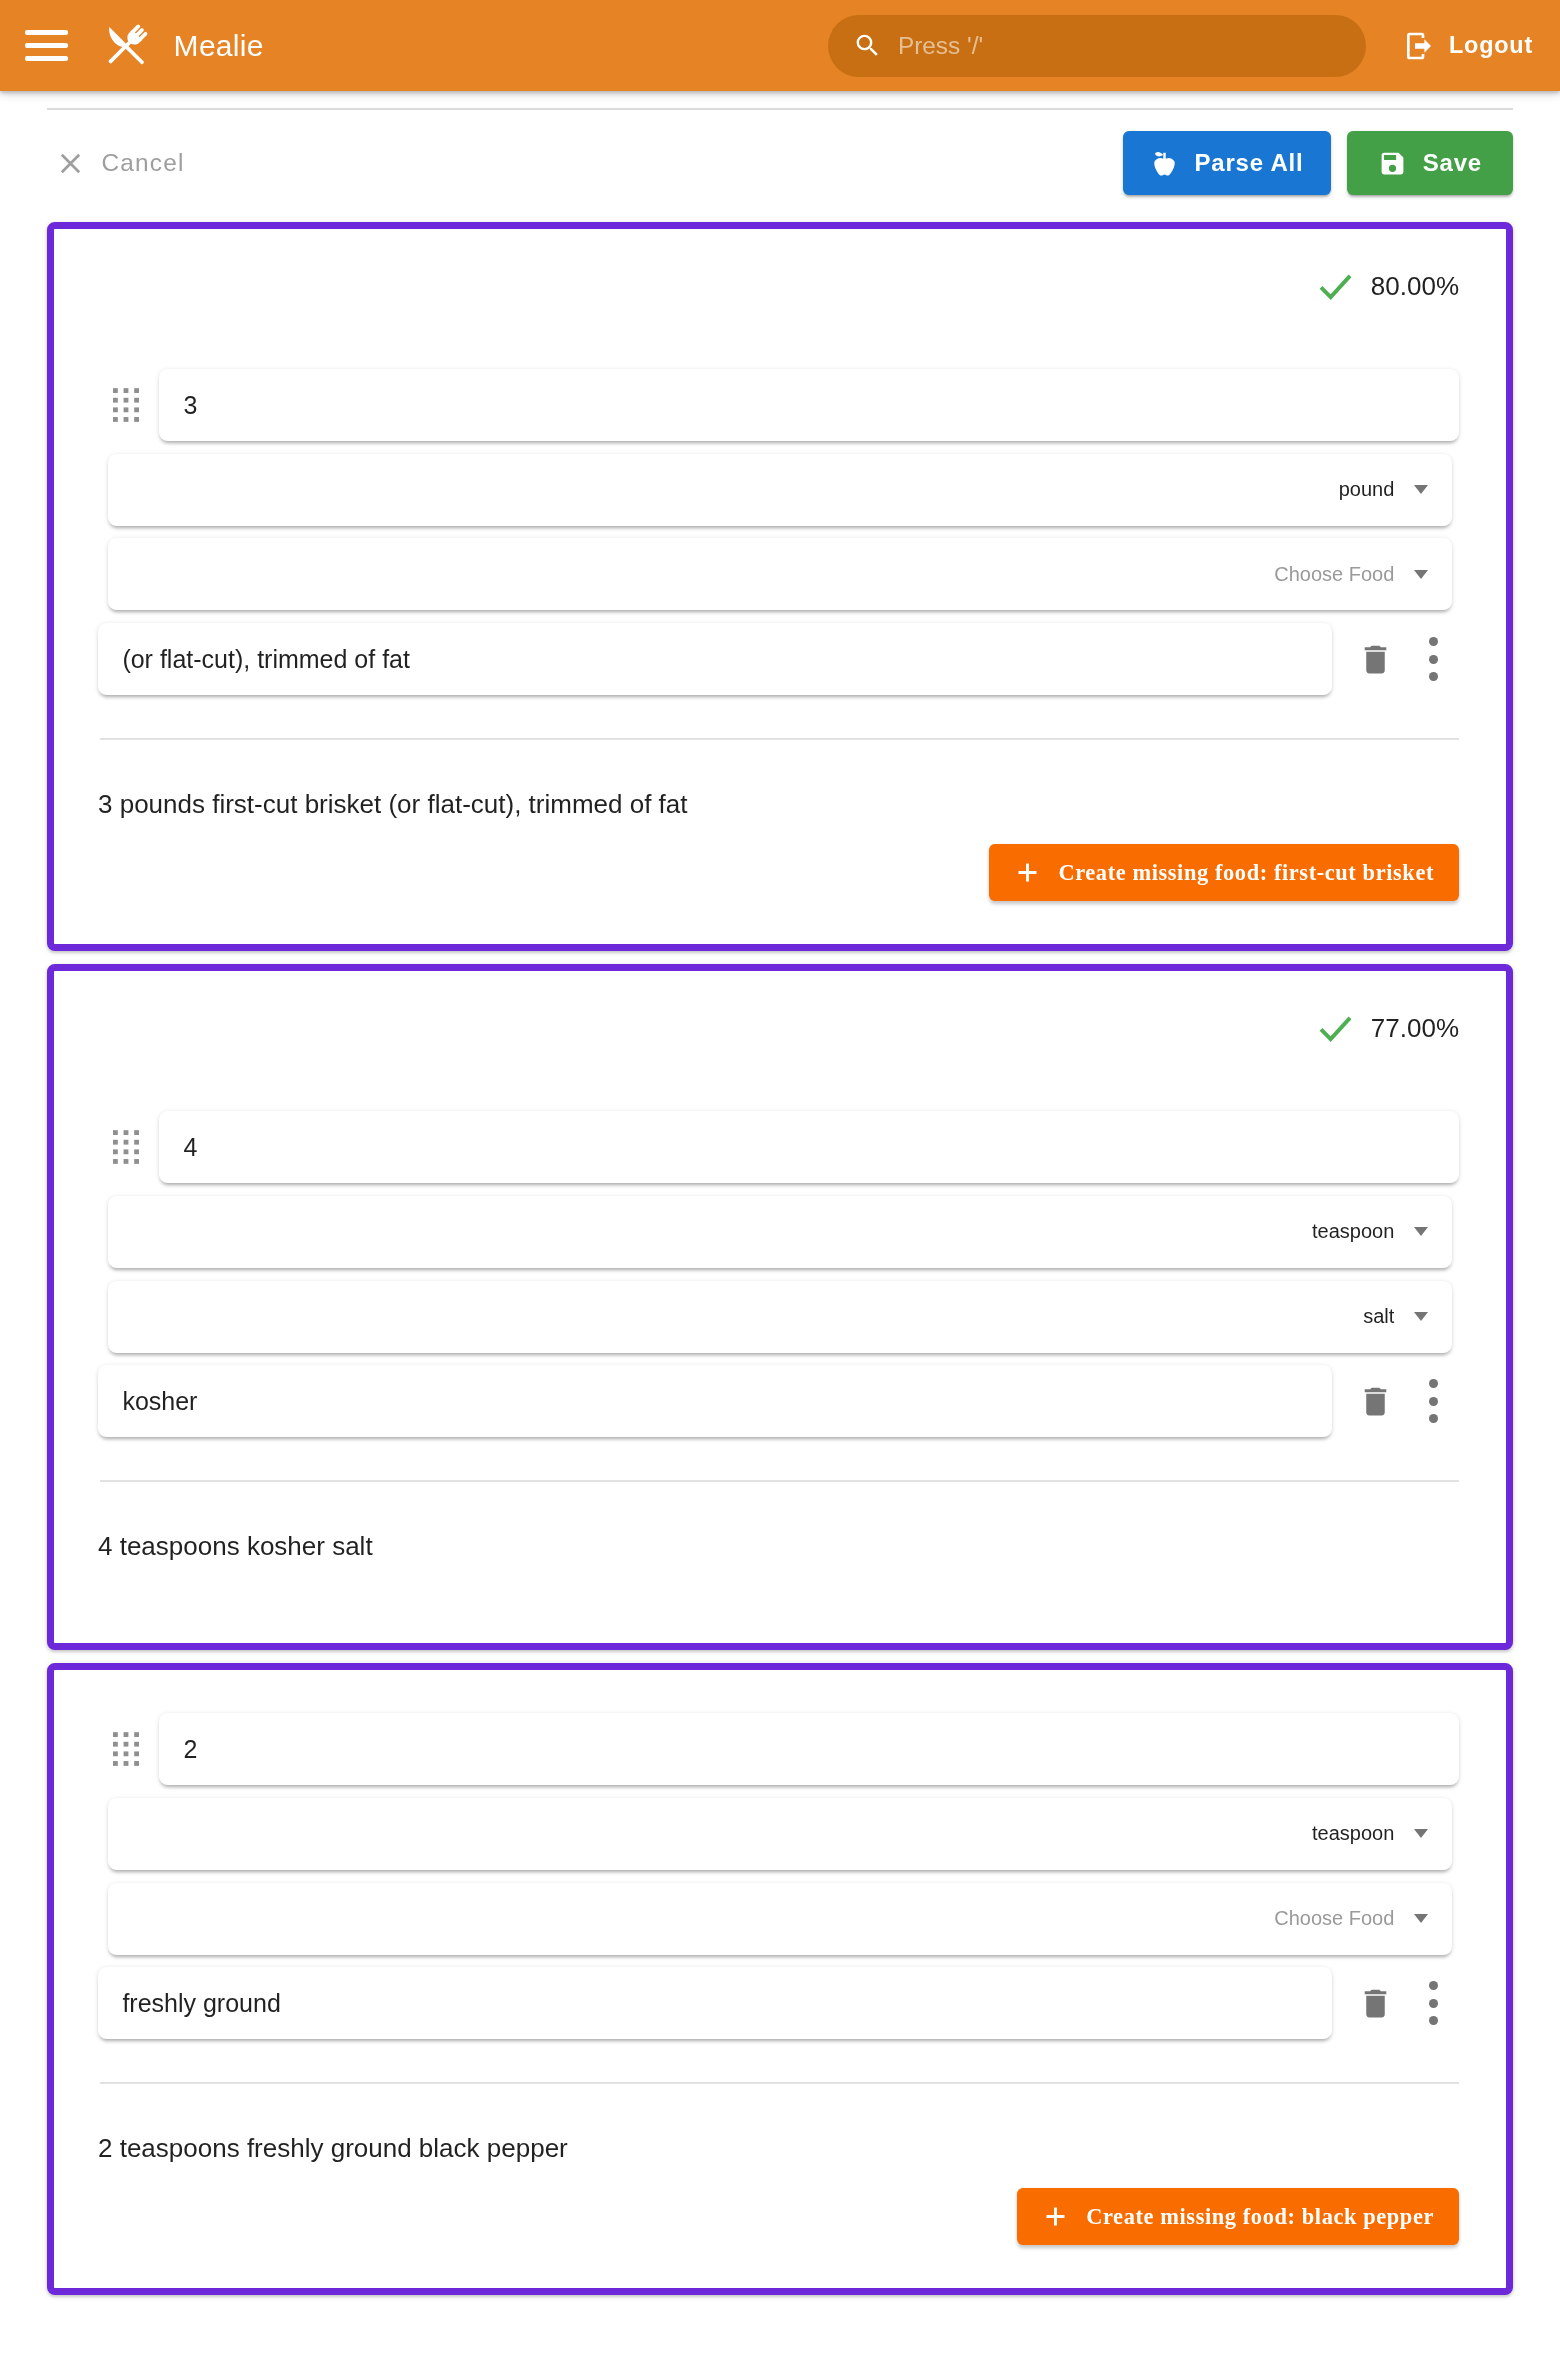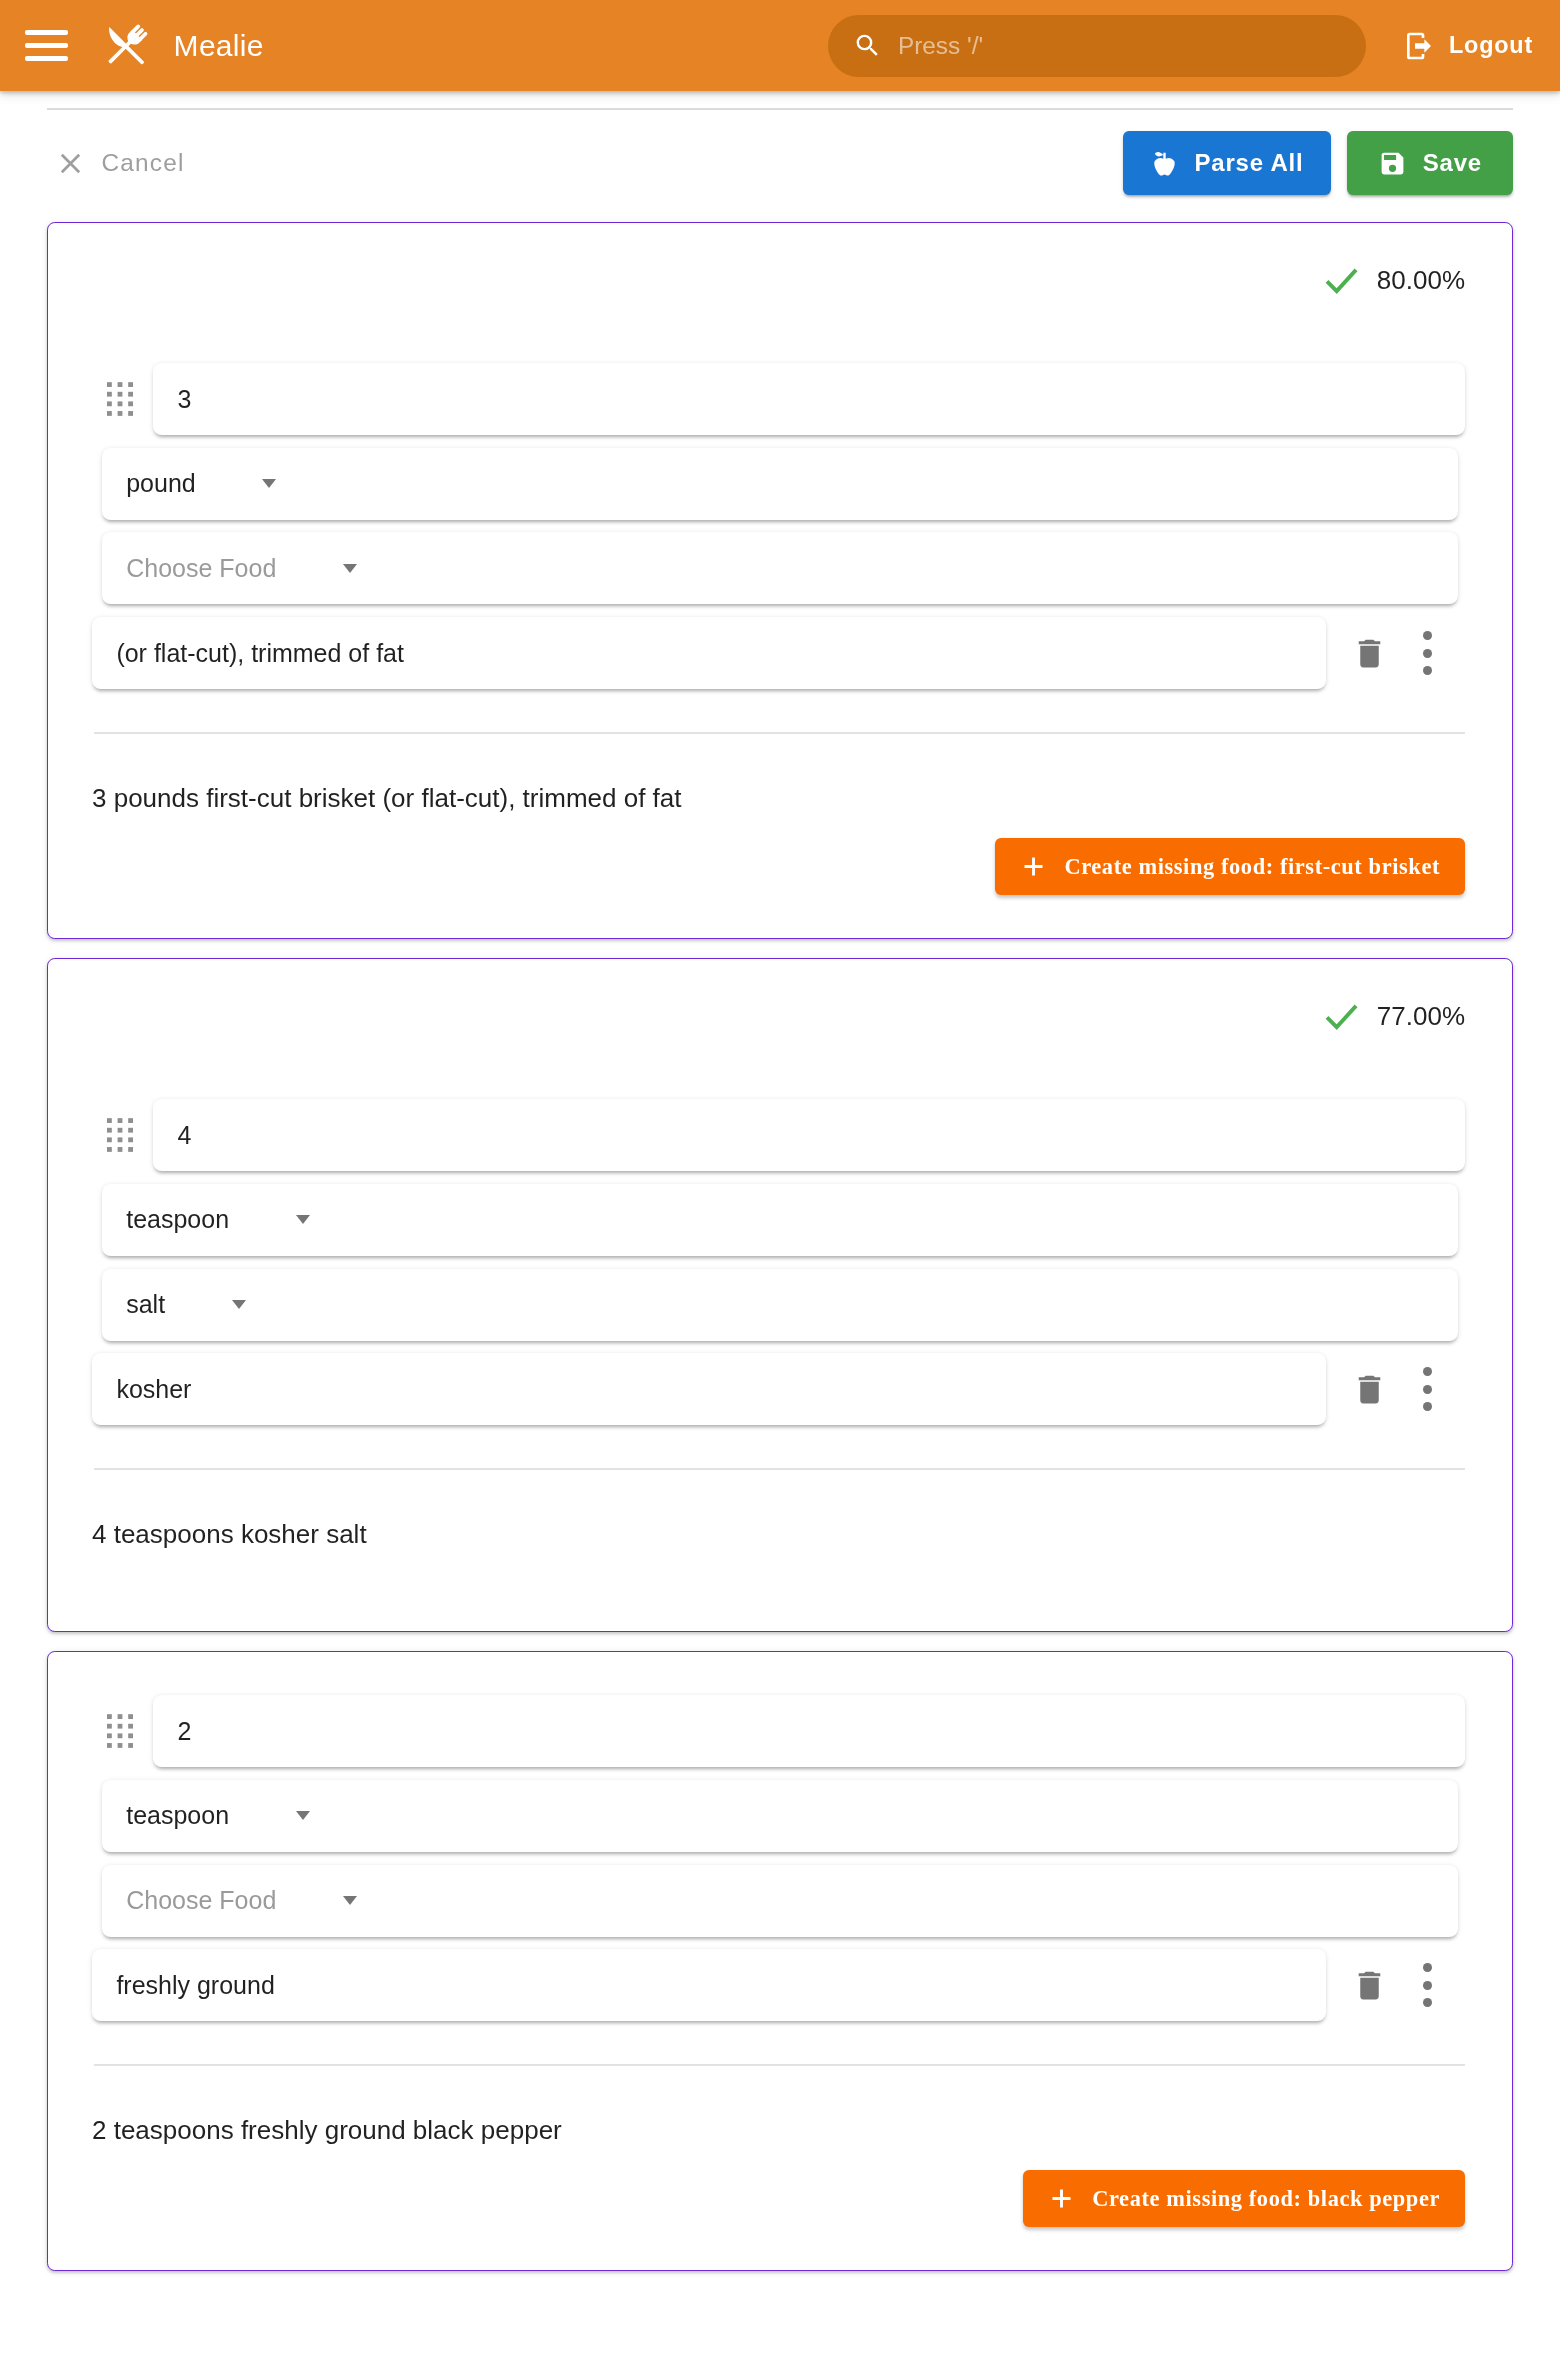--- a/index.html
+++ b/index.html
@@ -79,25 +79,25 @@
     font-family: inherit;
     box-shadow: 0 2.9px 2.9px -2px rgba(0,0,0,.3), 0 2px 3.9px rgba(0,0,0,.18);
   }
   .btn svg { width: 29px; height: 29px; }
   .btn.parse { background: var(--parse-btn, #1976D2); }
   .btn.save  { background: var(--save-btn, #43A047); padding: 0 31px; }
 
   
   .card {
     background: #fff;
-    border: 1px solid #6d28d9;
+    border: 7px solid #6d28d9;
     border-radius: 7.8px;
     box-shadow: 0 2px 2.9px rgba(0,0,0,.16), 0 1px 5.9px rgba(0,0,0,.10);
     padding: 43px 47px 43px 44px;
-    margin-bottom: 19px;
+    margin-bottom: 13px;
   }
   .card.no-create { padding-bottom: 82px; }
 
   .conf {
     display: flex; justify-content: flex-end; align-items: center; gap: 16.6px;
     margin-bottom: 68px;
     font-size: 26px; line-height: 29px; color: rgba(0,0,0,.87);
   }
   .conf svg { width: 36px; height: 29px; }
 
@@ -114,23 +114,23 @@
     box-shadow: 0 3.9px 3.9px -2px rgba(0,0,0,.26), 0 1px 4.9px rgba(0,0,0,.13);
     font-size: 25px; color: rgba(0,0,0,.87);
     padding: 0 24.4px; font-family: inherit; outline: none;
   }
   .qty-input { flex: 1; }
 
   .select {
     height: 72px; flex: 1;
     background: #fff; border-radius: 8.8px;
     box-shadow: 0 3.9px 3.9px -2px rgba(0,0,0,.26), 0 1px 4.9px rgba(0,0,0,.13);
-    display: flex; align-items: center; justify-content: flex-start;
+    display: flex; align-items: center; justify-content: flex-end;
     padding: 0 24.4px; margin: 0 6.8px 0 9.8px;
-    font-size: 25px; color: rgba(0,0,0,.87); cursor: pointer; gap: 47px;
+    font-size: 20px; color: rgba(0,0,0,.87); cursor: pointer;
   }
   .select-row { margin-bottom: 12.7px; }
   .select .ph { color: #9A9A9A; }
   .caret {
     width: 0; height: 0; flex: none; margin-left: 19.5px;
     border-left: 7.8px solid transparent; border-right: 7.8px solid transparent;
     border-top: 9.8px solid #757575;
   }
 
   .note-row { margin-bottom: 0; }

